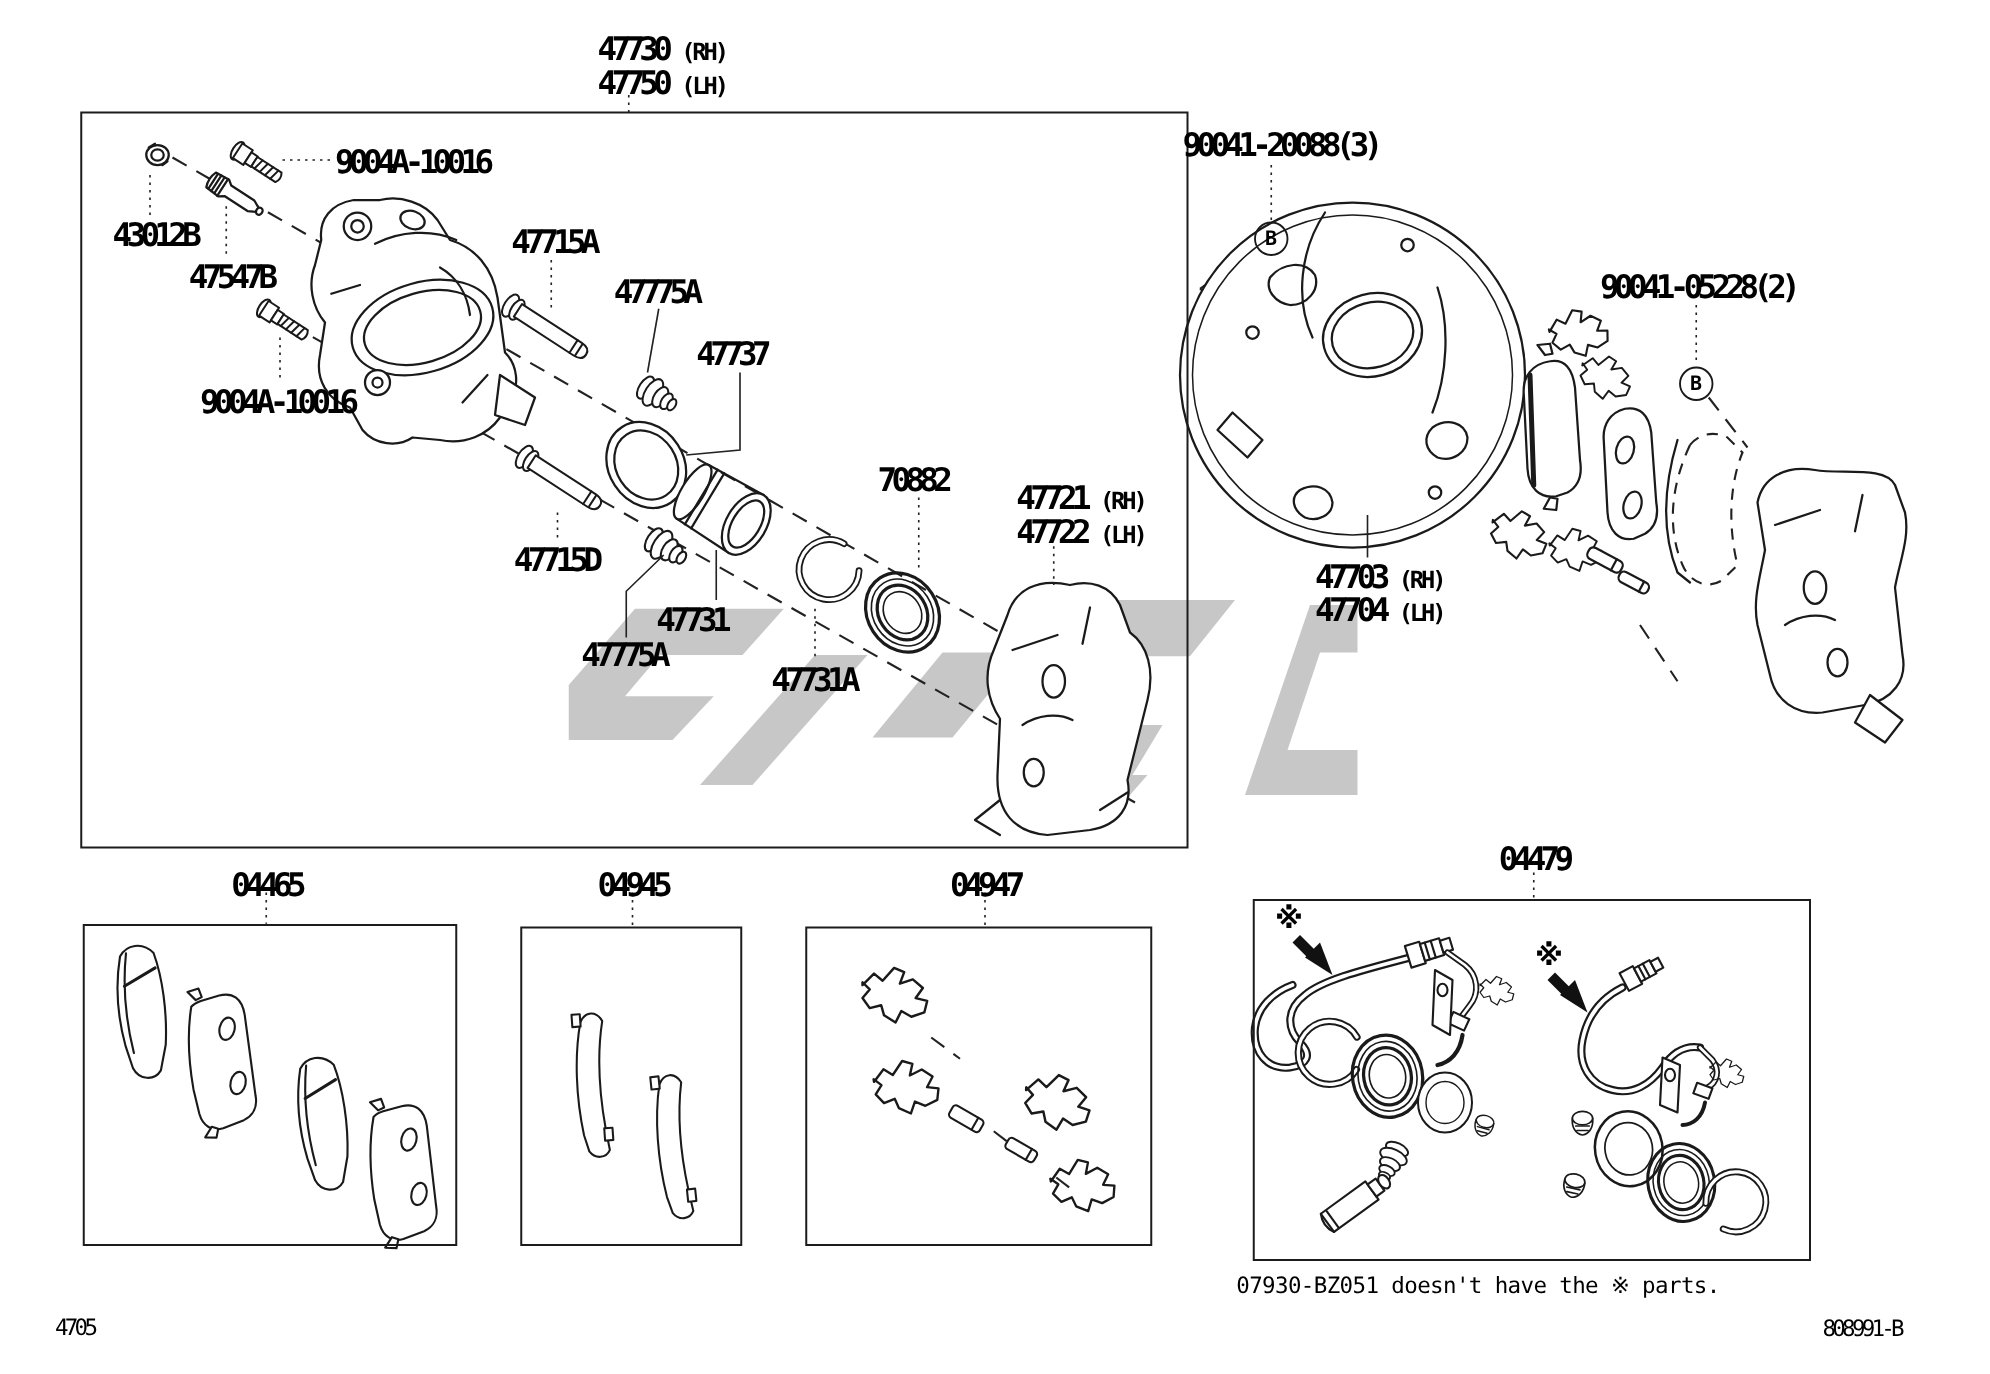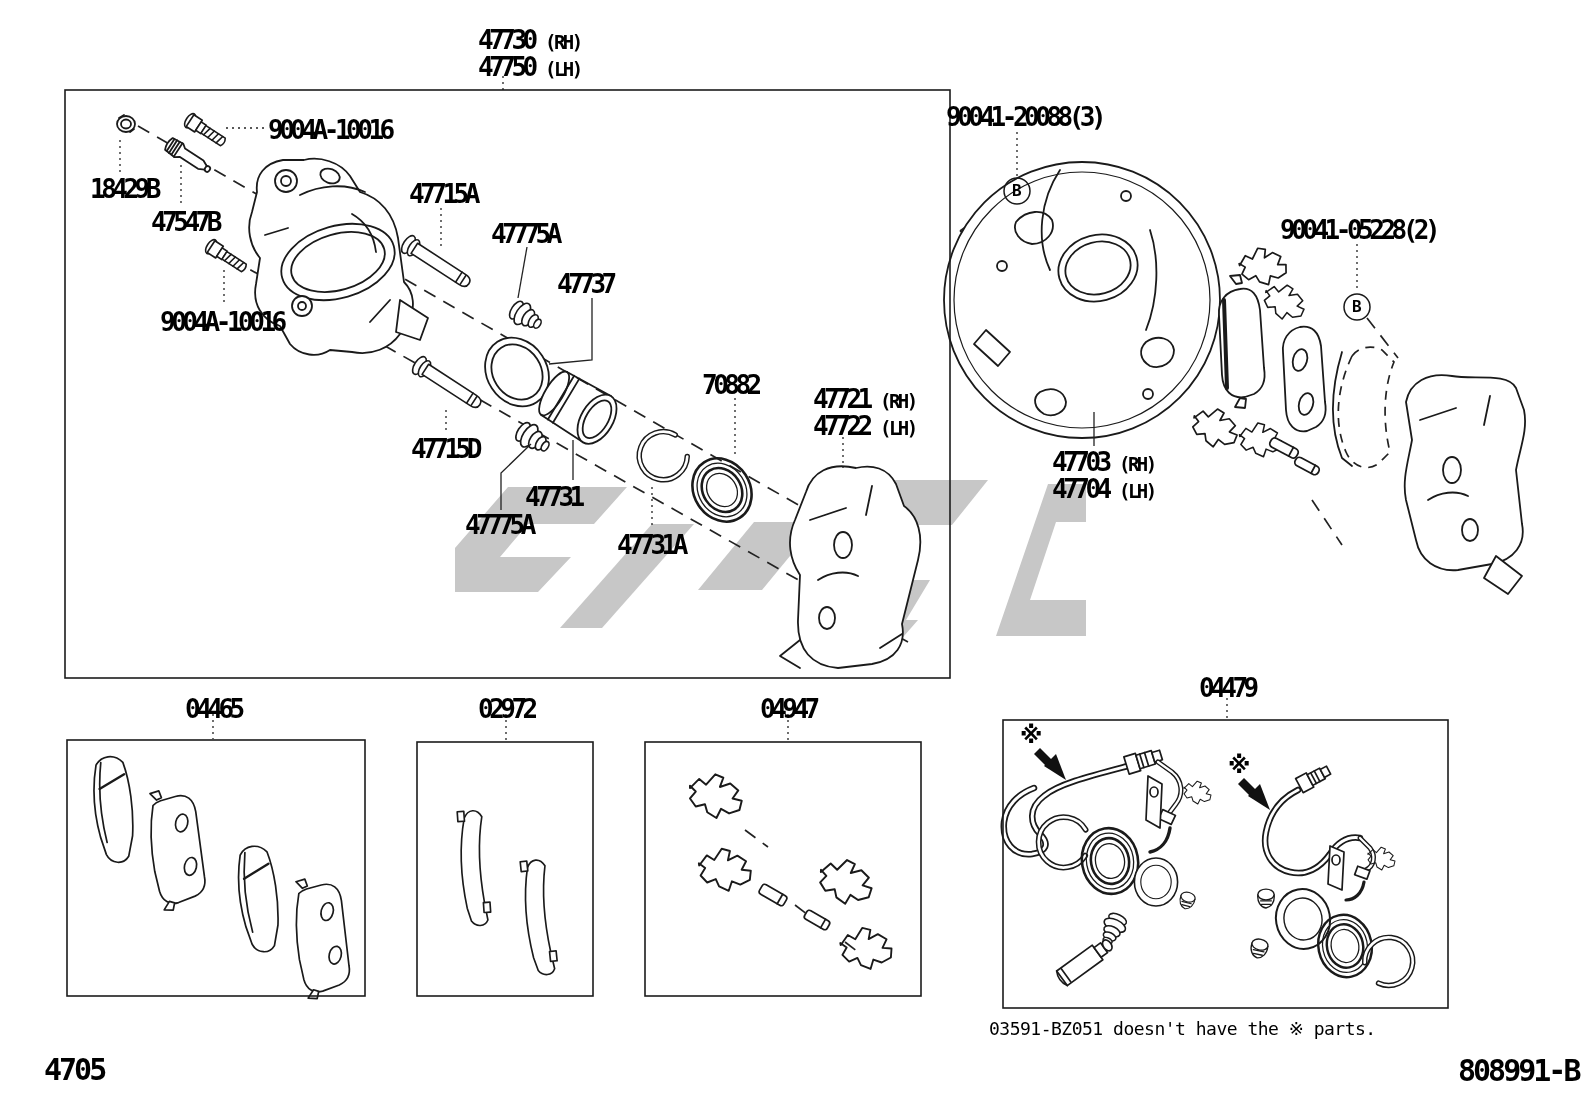--- a/index.html
+++ b/index.html
@@ -7,21 +7,21 @@
          font-family:"DejaVu Sans Mono",monospace;color:#000;}
   svg{position:absolute;left:0;top:0;}
   .lbl{position:absolute;font-weight:bold;font-size:26px;line-height:25px;
        letter-spacing:-4.5px;white-space:nowrap;}
   .lbl .side{font-size:19px;letter-spacing:-2.5px;}
   .bletter{position:absolute;font-size:16px;font-weight:bold;letter-spacing:0;line-height:16px;}
   .refmark{position:absolute;font-size:23px;font-weight:bold;letter-spacing:0;line-height:23px;
            font-family:"DejaVu Sans Mono","DejaVu Sans",monospace;}
   .note{position:absolute;font-size:18px;letter-spacing:-0.5px;
         font-family:"DejaVu Sans Mono","DejaVu Sans",monospace;}
-  .pagecode{position:absolute;font-weight:bold;font-size:30px;letter-spacing:-3px;}
+  .pagecode{position:absolute;font-weight:normal;font-size:18px;letter-spacing:-3px;}
 </style>
 </head>
 <body>
 
 <div class="stage">
 
 <svg width="1592" height="1099" viewBox="0 0 1592 1099">
   <defs>
     <g id="bolt" stroke="#1a1a1a" fill="#fff" stroke-width="1.6">
       <ellipse cx="-19" cy="0" rx="4" ry="8"></ellipse>
@@ -344,21 +344,21 @@
     <rect x="1003" y="720" width="445" height="288"></rect>
   </g>
 </svg>
 
   <div class="lbl" style="left:478px;top:28px">
     <div><span>47730</span> <span class="side">(RH)</span></div>
     <div><span>47750</span> <span class="side">(LH)</span></div>
   </div>
 
   <div class="lbl" style="left:268px;top:118px">9004A-10016</div>
-  <div class="lbl" style="left:90px;top:177px">18429B</div>
+  <div class="lbl" style="left:90px;top:177px">43012B</div>
   <div class="lbl" style="left:151px;top:210px">47547B</div>
   <div class="lbl" style="left:160px;top:310px">9004A-10016</div>
   <div class="lbl" style="left:409px;top:182px">47715A</div>
   <div class="lbl" style="left:491px;top:222px">47775A</div>
   <div class="lbl" style="left:557px;top:272px">47737</div>
   <div class="lbl" style="left:411px;top:437px">47715D</div>
   <div class="lbl" style="left:525px;top:485px">47731</div>
   <div class="lbl" style="left:465px;top:513px">47775A</div>
   <div class="lbl" style="left:617px;top:533px">47731A</div>
   <div class="lbl" style="left:702px;top:373px">70882</div>
@@ -370,27 +370,27 @@
 
   <div class="lbl" style="left:946px;top:105px">90041-20088(3)</div>
   <div class="lbl" style="left:1280px;top:218px">90041-05228(2)</div>
 
   <div class="lbl" style="left:1052px;top:450px">
     <div><span>47703</span> <span class="side">(RH)</span></div>
     <div><span>47704</span> <span class="side">(LH)</span></div>
   </div>
 
   <div class="lbl" style="left:185px;top:697px">04465</div>
-  <div class="lbl" style="left:478px;top:697px">02972</div>
+  <div class="lbl" style="left:478px;top:697px">04945</div>
   <div class="lbl" style="left:760px;top:697px">04947</div>
   <div class="lbl" style="left:1199px;top:676px">04479</div>
 
   <div class="bletter" style="left:1012px;top:183px">B</div>
   <div class="bletter" style="left:1352px;top:299px">B</div>
 
   <div class="refmark" style="left:1020px;top:724px">※</div>
   <div class="refmark" style="left:1228px;top:754px">※</div>
 
-  <div class="note" style="left:989px;top:1018px">03591-BZ051 doesn't have the ※ parts.</div>
+  <div class="note" style="left:989px;top:1018px">07930-BZ051 doesn't have the ※ parts.</div>
   <div class="pagecode" style="left:44px;top:1052px">4705</div>
   <div class="pagecode" style="left:1458px;top:1053px">808991-B</div>
 
 </div>
 
 </body></html>

